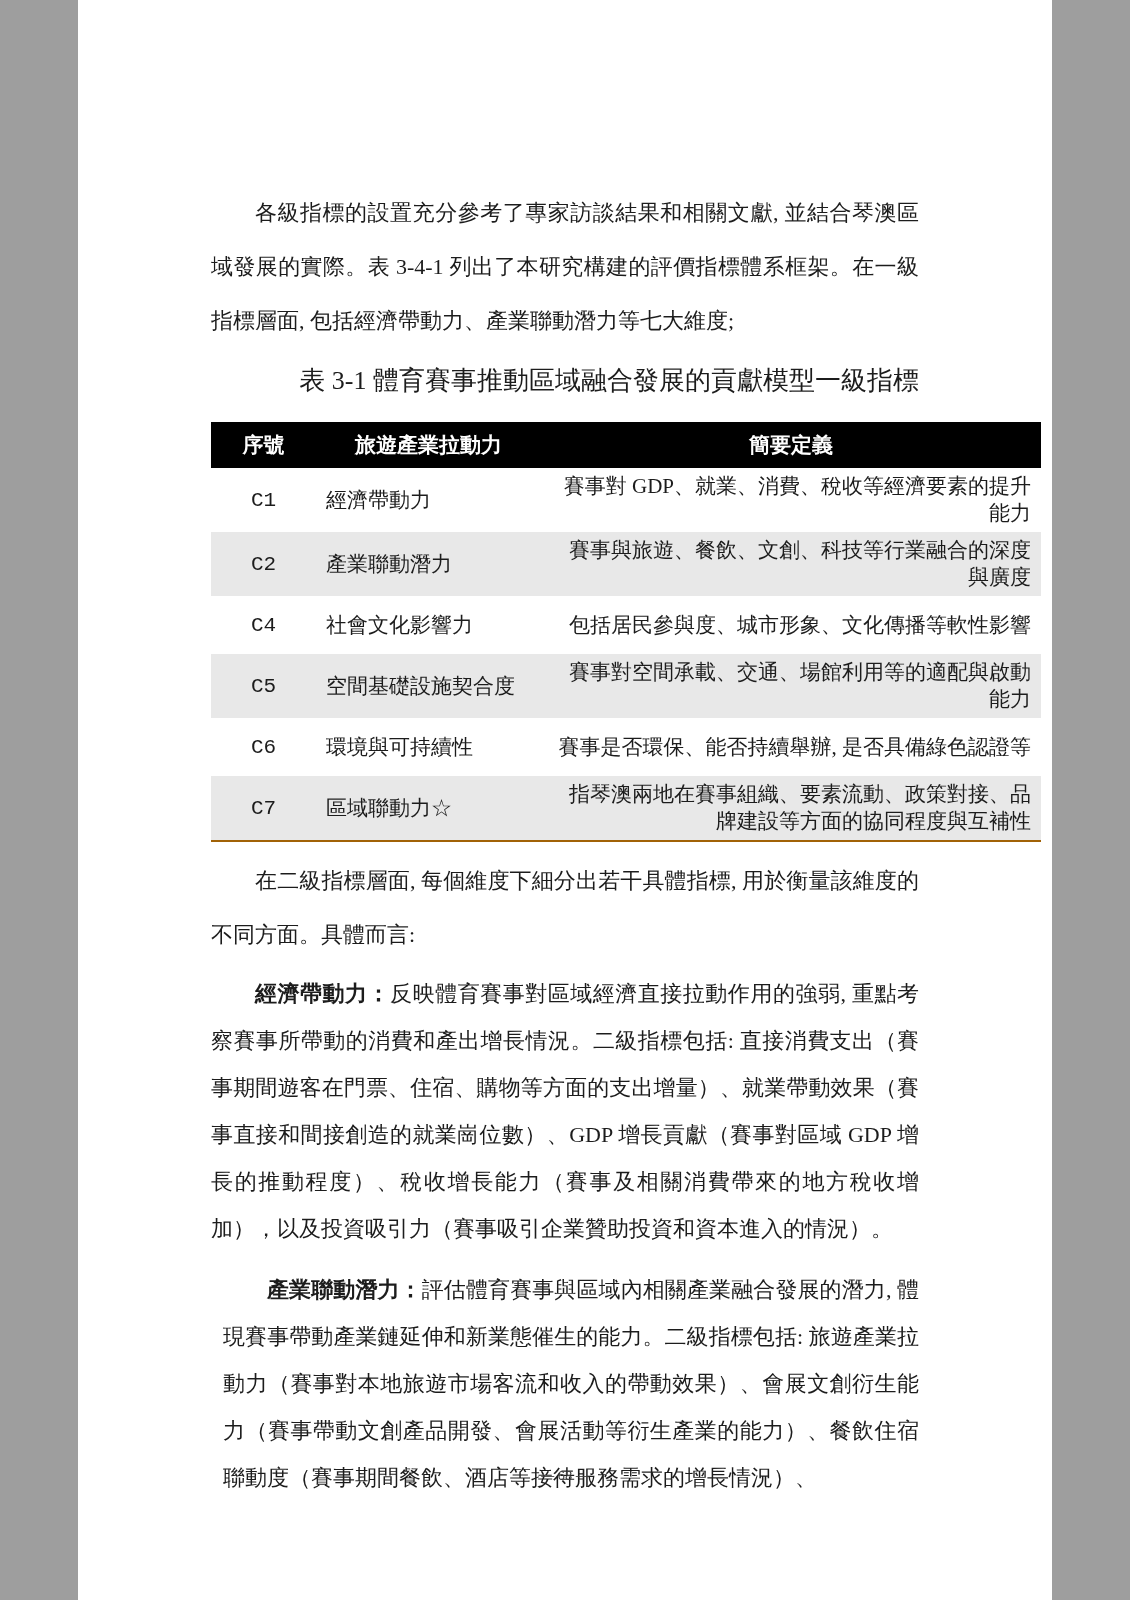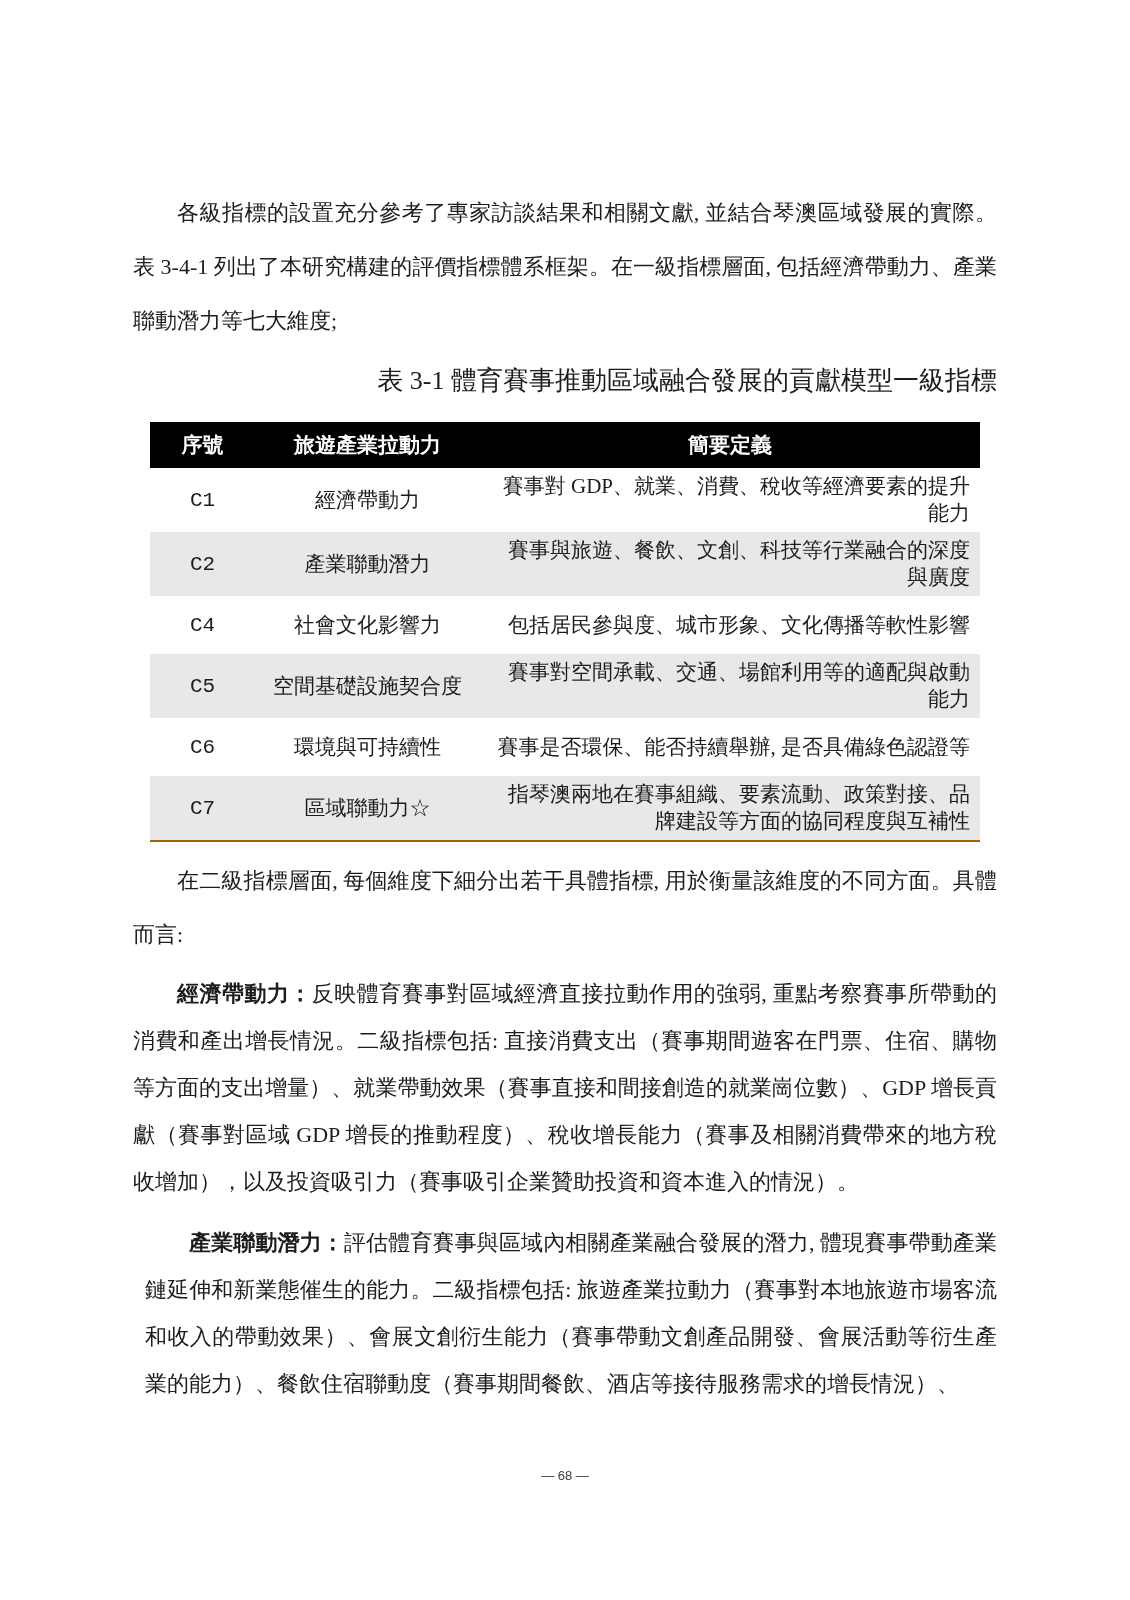--- a/index.html
+++ b/index.html
@@ -1,19 +1,19 @@
 <!DOCTYPE html>
 <html><head>
 <meta charset="utf-8">
 <style>
   * { margin: 0; padding: 0; box-sizing: border-box; }
   html, body { background: #9e9e9e; }
   .page {
     position: relative;
-    width: 1130px;
+    width: 974px;
     height: 1600px;
     margin: 0 auto;
     background: #ffffff;
     font-family: "Liberation Serif", "DejaVu Serif", serif;
     color: #1c1c1c;
     padding: 186px 133px 0 133px;
     overflow: hidden;
   }
   .body-par {
     font-size: 22px;
@@ -53,21 +53,21 @@
   table.indicator-table td {
     vertical-align: middle;
     padding: 5px 10px;
     font-size: 21px;
   }
   td.c-id {
     text-align: center;
     font-family: Liberation Mono, monospace;
     font-size: 19px;
   }
-  td.c-name { text-align: center; }
+  td.c-name { text-align: left; }
   td.c-def  { text-align: right; line-height: 27px; }
   .sec-par { margin-top: 12px; }
   .eco-par { margin-top: 8px; }
   .ind-par { margin-top: 14px; margin-left: 12px; }
   .footer {
     position: absolute;
     left: 0;
     top: 1444px;
     width: 100%;
     text-align: center;

